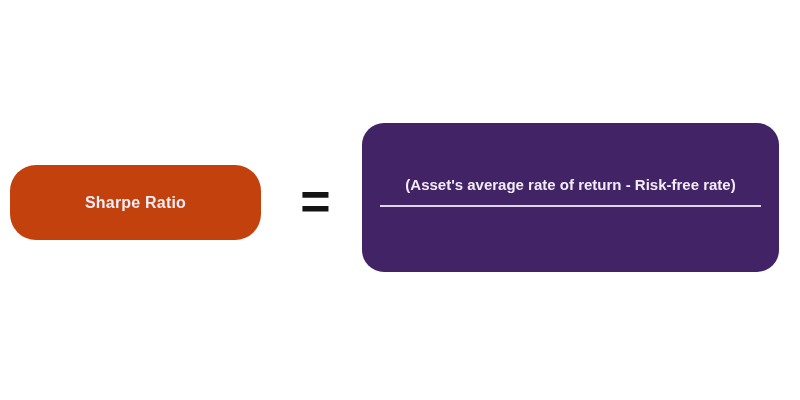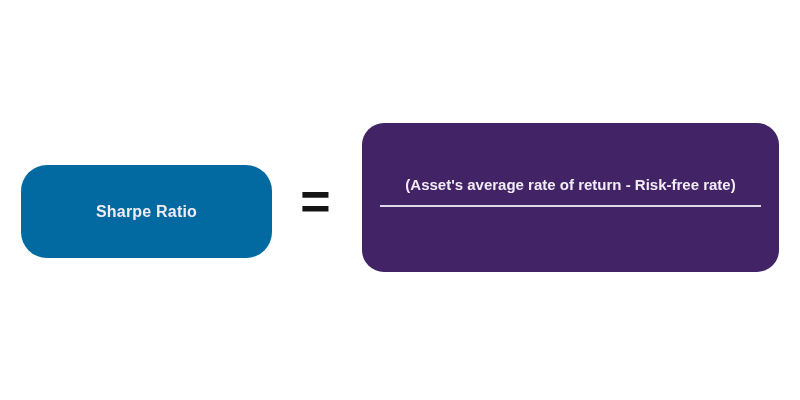--- a/index.html
+++ b/index.html
@@ -10,25 +10,25 @@
   .canvas {
     position: relative;
     width: 800px;
     height: 400px;
     background: #ffffff;
     overflow: hidden;
     font-family: "Liberation Sans", sans-serif;
   }
   .term-box {
     position: absolute;
-    left: 21px;
+    left: 10px;
     top: 165px;
     width: 251px;
-    height: 93px;
-    background: #0369a1;
+    height: 75px;
+    background: #c2410c;
     border-radius: 26px;
     display: flex;
     align-items: center;
     justify-content: center;
   }
   .term-label {
     color: #f2ecf7;
     font-size: 16px;
     font-weight: bold;
     letter-spacing: 0.2px;

